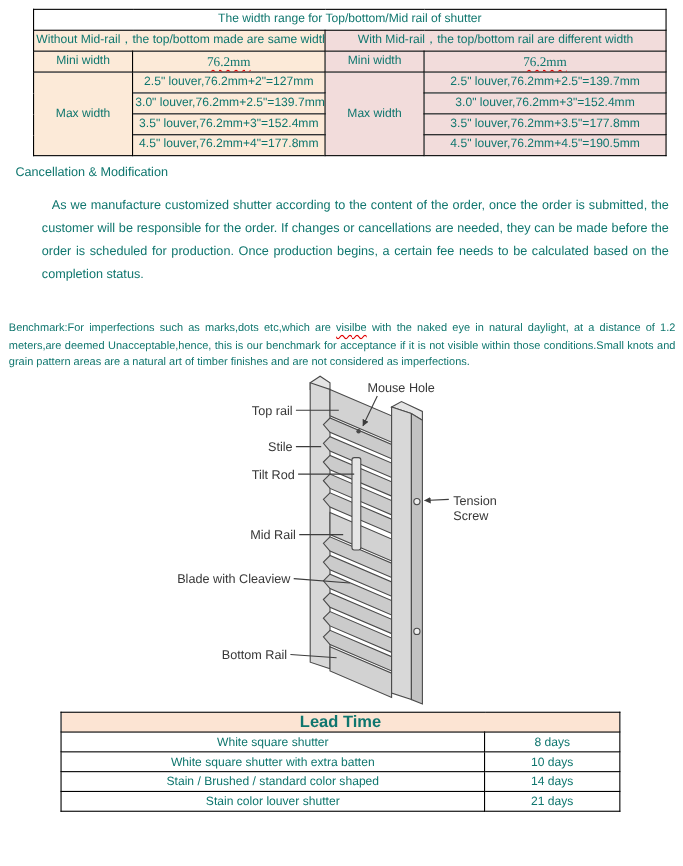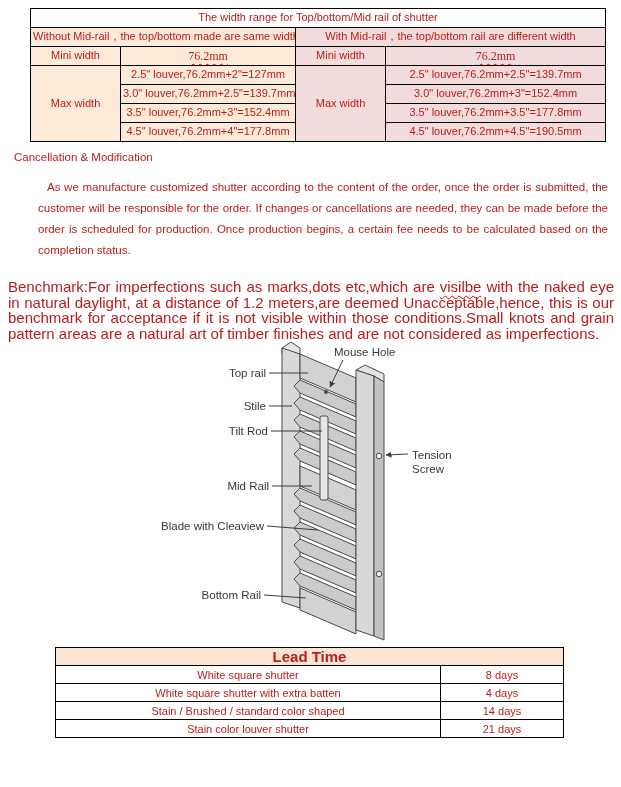--- a/index.html
+++ b/index.html
@@ -1,18 +1,18 @@
 <!DOCTYPE html>
 <html><head>
 <meta charset="utf-8">
 <style>
   html,body { margin:0; padding:0; background:#ffffff; }
   .page {
     position:relative; width:621px; height:764px; background:#ffffff;
-    font-family:"Liberation Sans", sans-serif; color:#b91c1c; overflow:hidden;
+    font-family:"Liberation Sans", sans-serif; color:#0f766e; overflow:hidden;
   }
 
   
   .width-table {
     position:absolute; left:30px; top:8px; width:575px;
     border-collapse:collapse; table-layout:fixed; font-size:11px;
   }
   .width-table td {
     border:1px solid #000; text-align:center; vertical-align:middle;
     height:18px; padding:0 2px; line-height:1.05; overflow:hidden; white-space:nowrap;
@@ -25,22 +25,22 @@
     text-decoration-color:#e00000; text-decoration-thickness:1px; text-underline-offset:3px;
   }
 
   
   .section-heading { position:absolute; left:14px; top:151px; font-size:11.5px;text-align:center; }
   .body-par {
     position:absolute; left:38px; top:177px; width:570px;
     font-size:11.5px; line-height:21px; text-align:justify; text-indent:9px;
   }
   .benchmark-par {
-    position:absolute; left:8px; top:279px; width:606px;
-    font-size:15px; line-height:15.5px; text-align:justify;
+    position:absolute; left:8px; top:291px; width:606px;
+    font-size:10px; line-height:15.5px; text-align:justify;
   }
 
   
   .diagram { position:absolute; left:156px; top:340px; width:340px; height:308px;text-align:center; }
   .diagram text { font-family:"Liberation Sans", sans-serif; font-size:11.5px; fill:#383838; }
   .diagram .part { stroke:#4a4a4a; stroke-width:1; }
   .diagram .leader { stroke:#3d3d3d; stroke-width:1; fill:none; }
 
   
   .lead-table {
@@ -178,21 +178,21 @@
     <tbody>
         <tr>
       <td colspan="2" class="lead-header">Lead Time</td>
     </tr>
     <tr>
       <td>White square shutter</td>
       <td>8 days</td>
     </tr>
     <tr>
       <td>White square shutter with extra batten</td>
-      <td>4 days</td>
+      <td>10 days</td>
     </tr>
     <tr>
       <td>Stain / Brushed / standard color shaped</td>
       <td>14 days</td>
     </tr>
     <tr>
       <td>Stain color louver shutter</td>
       <td>21 days</td>
     </tr>
   </tbody>

